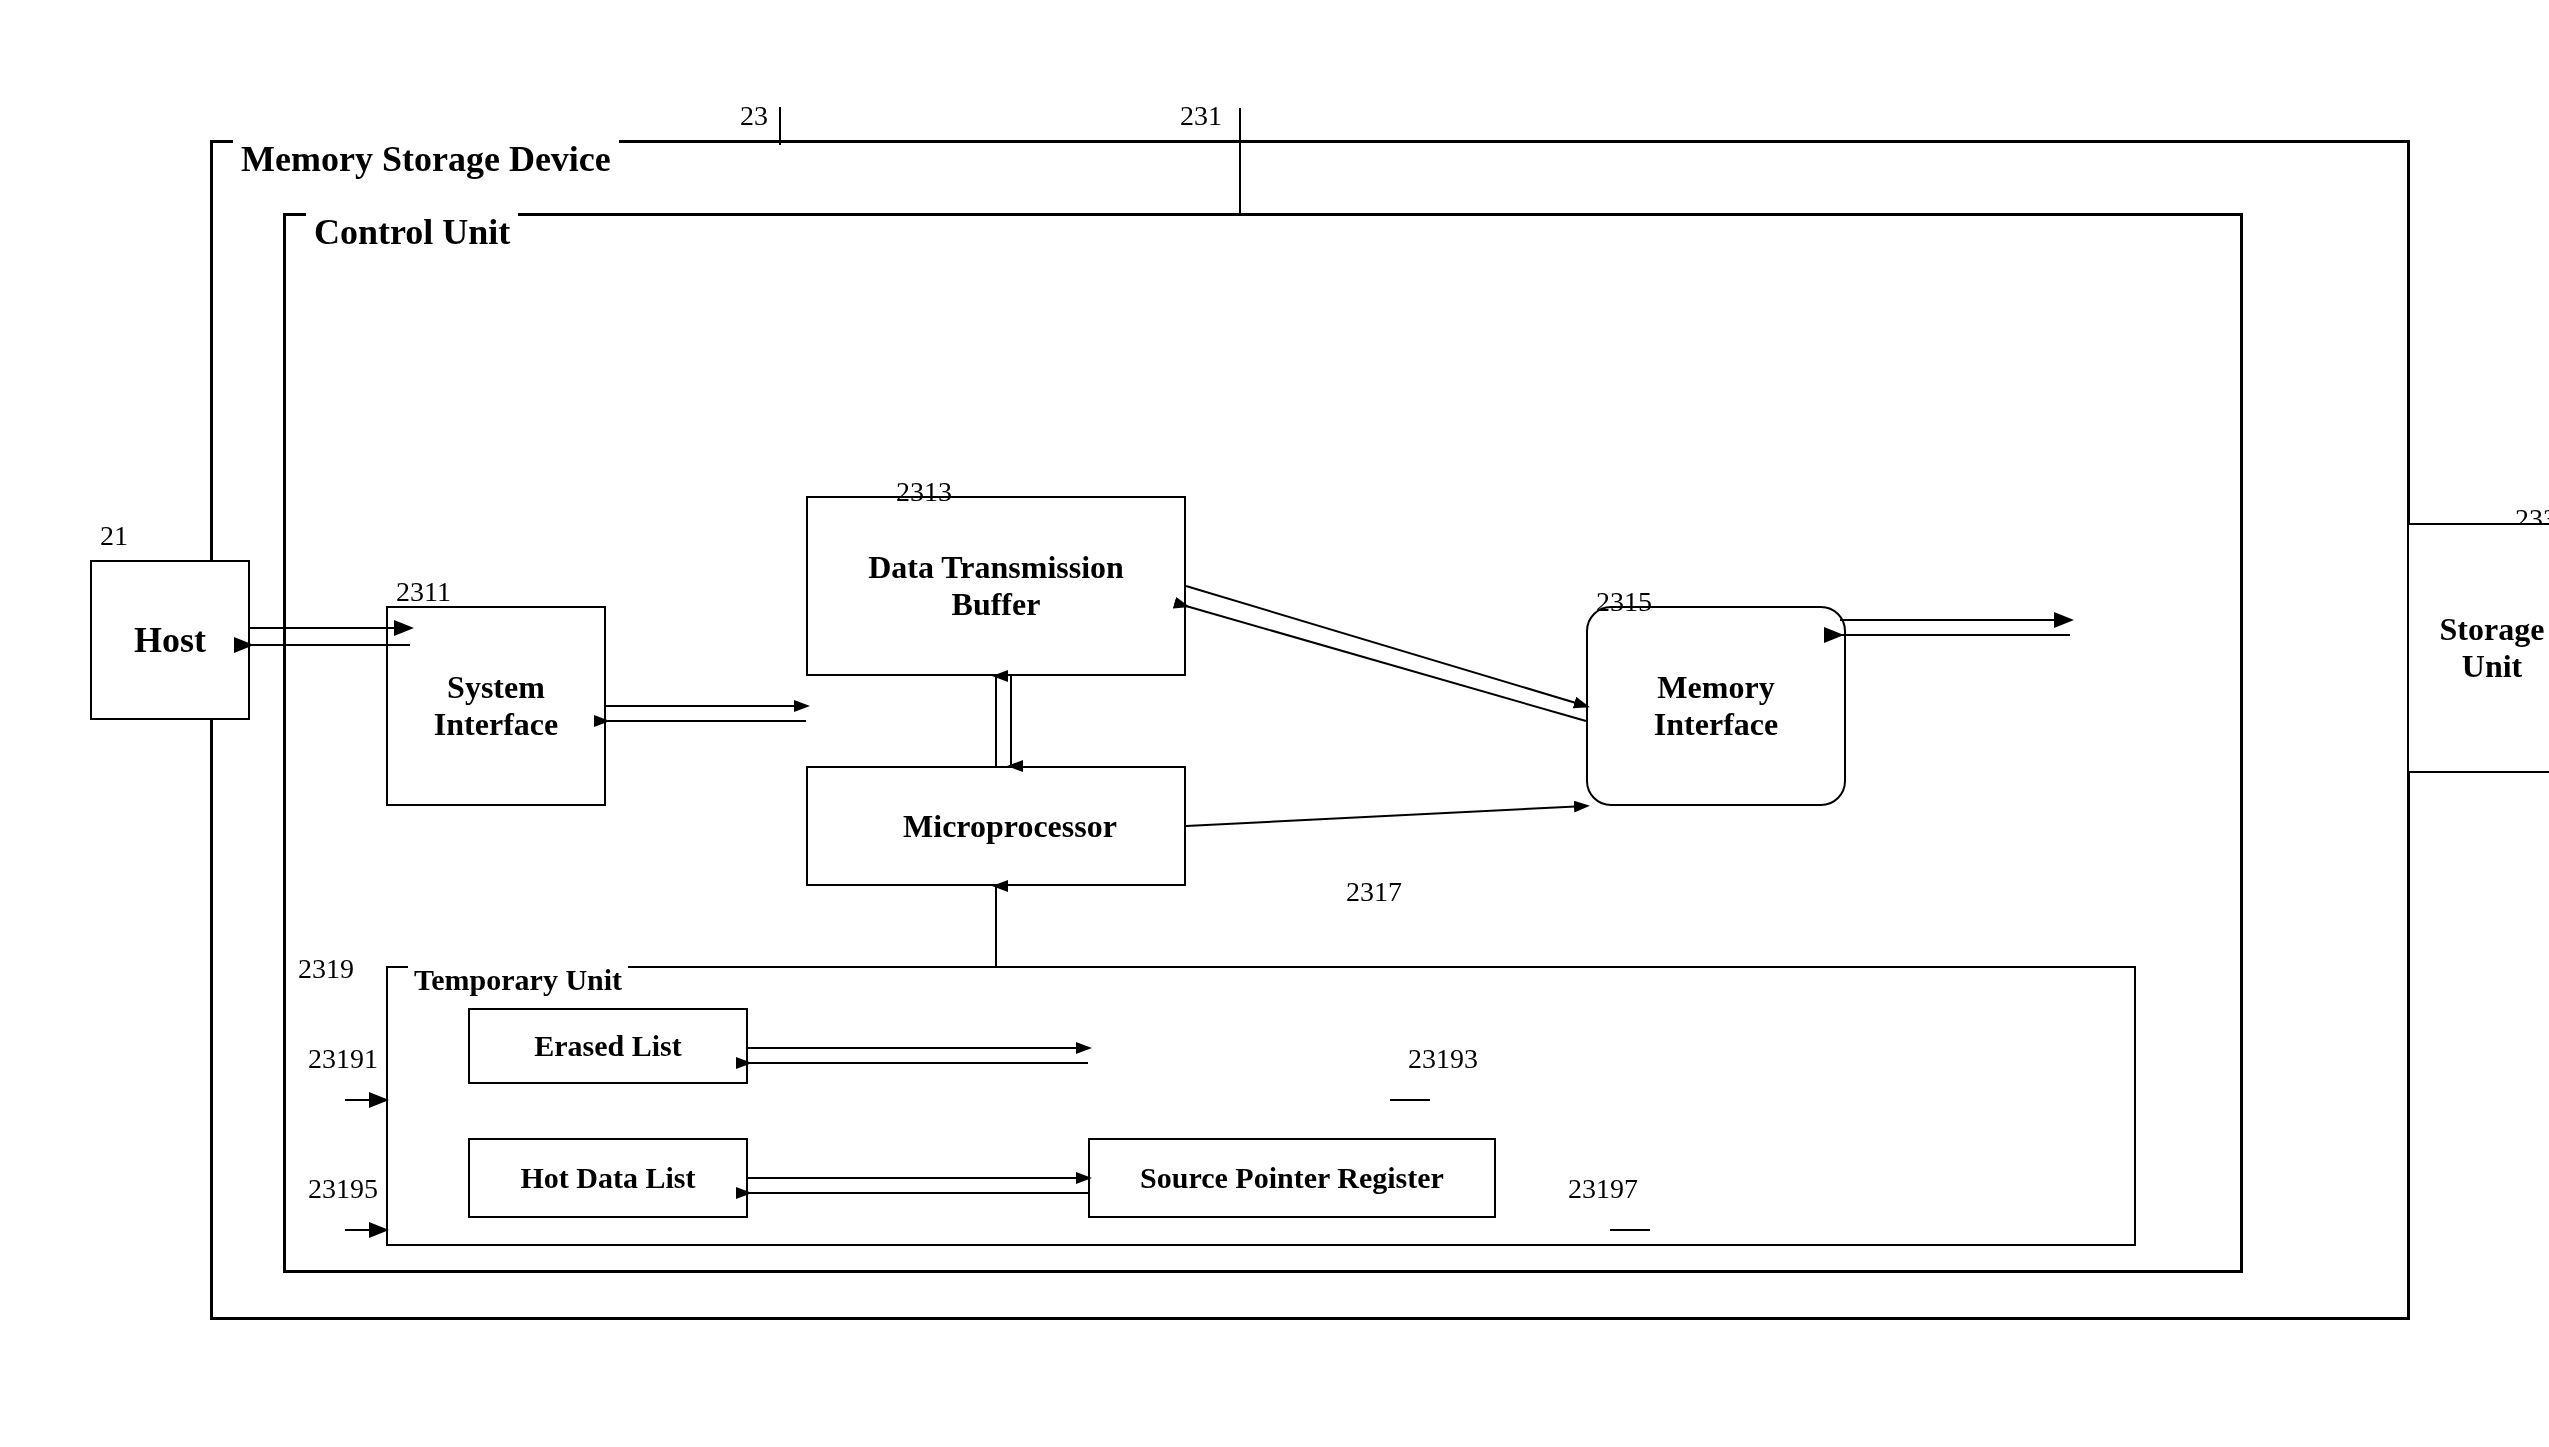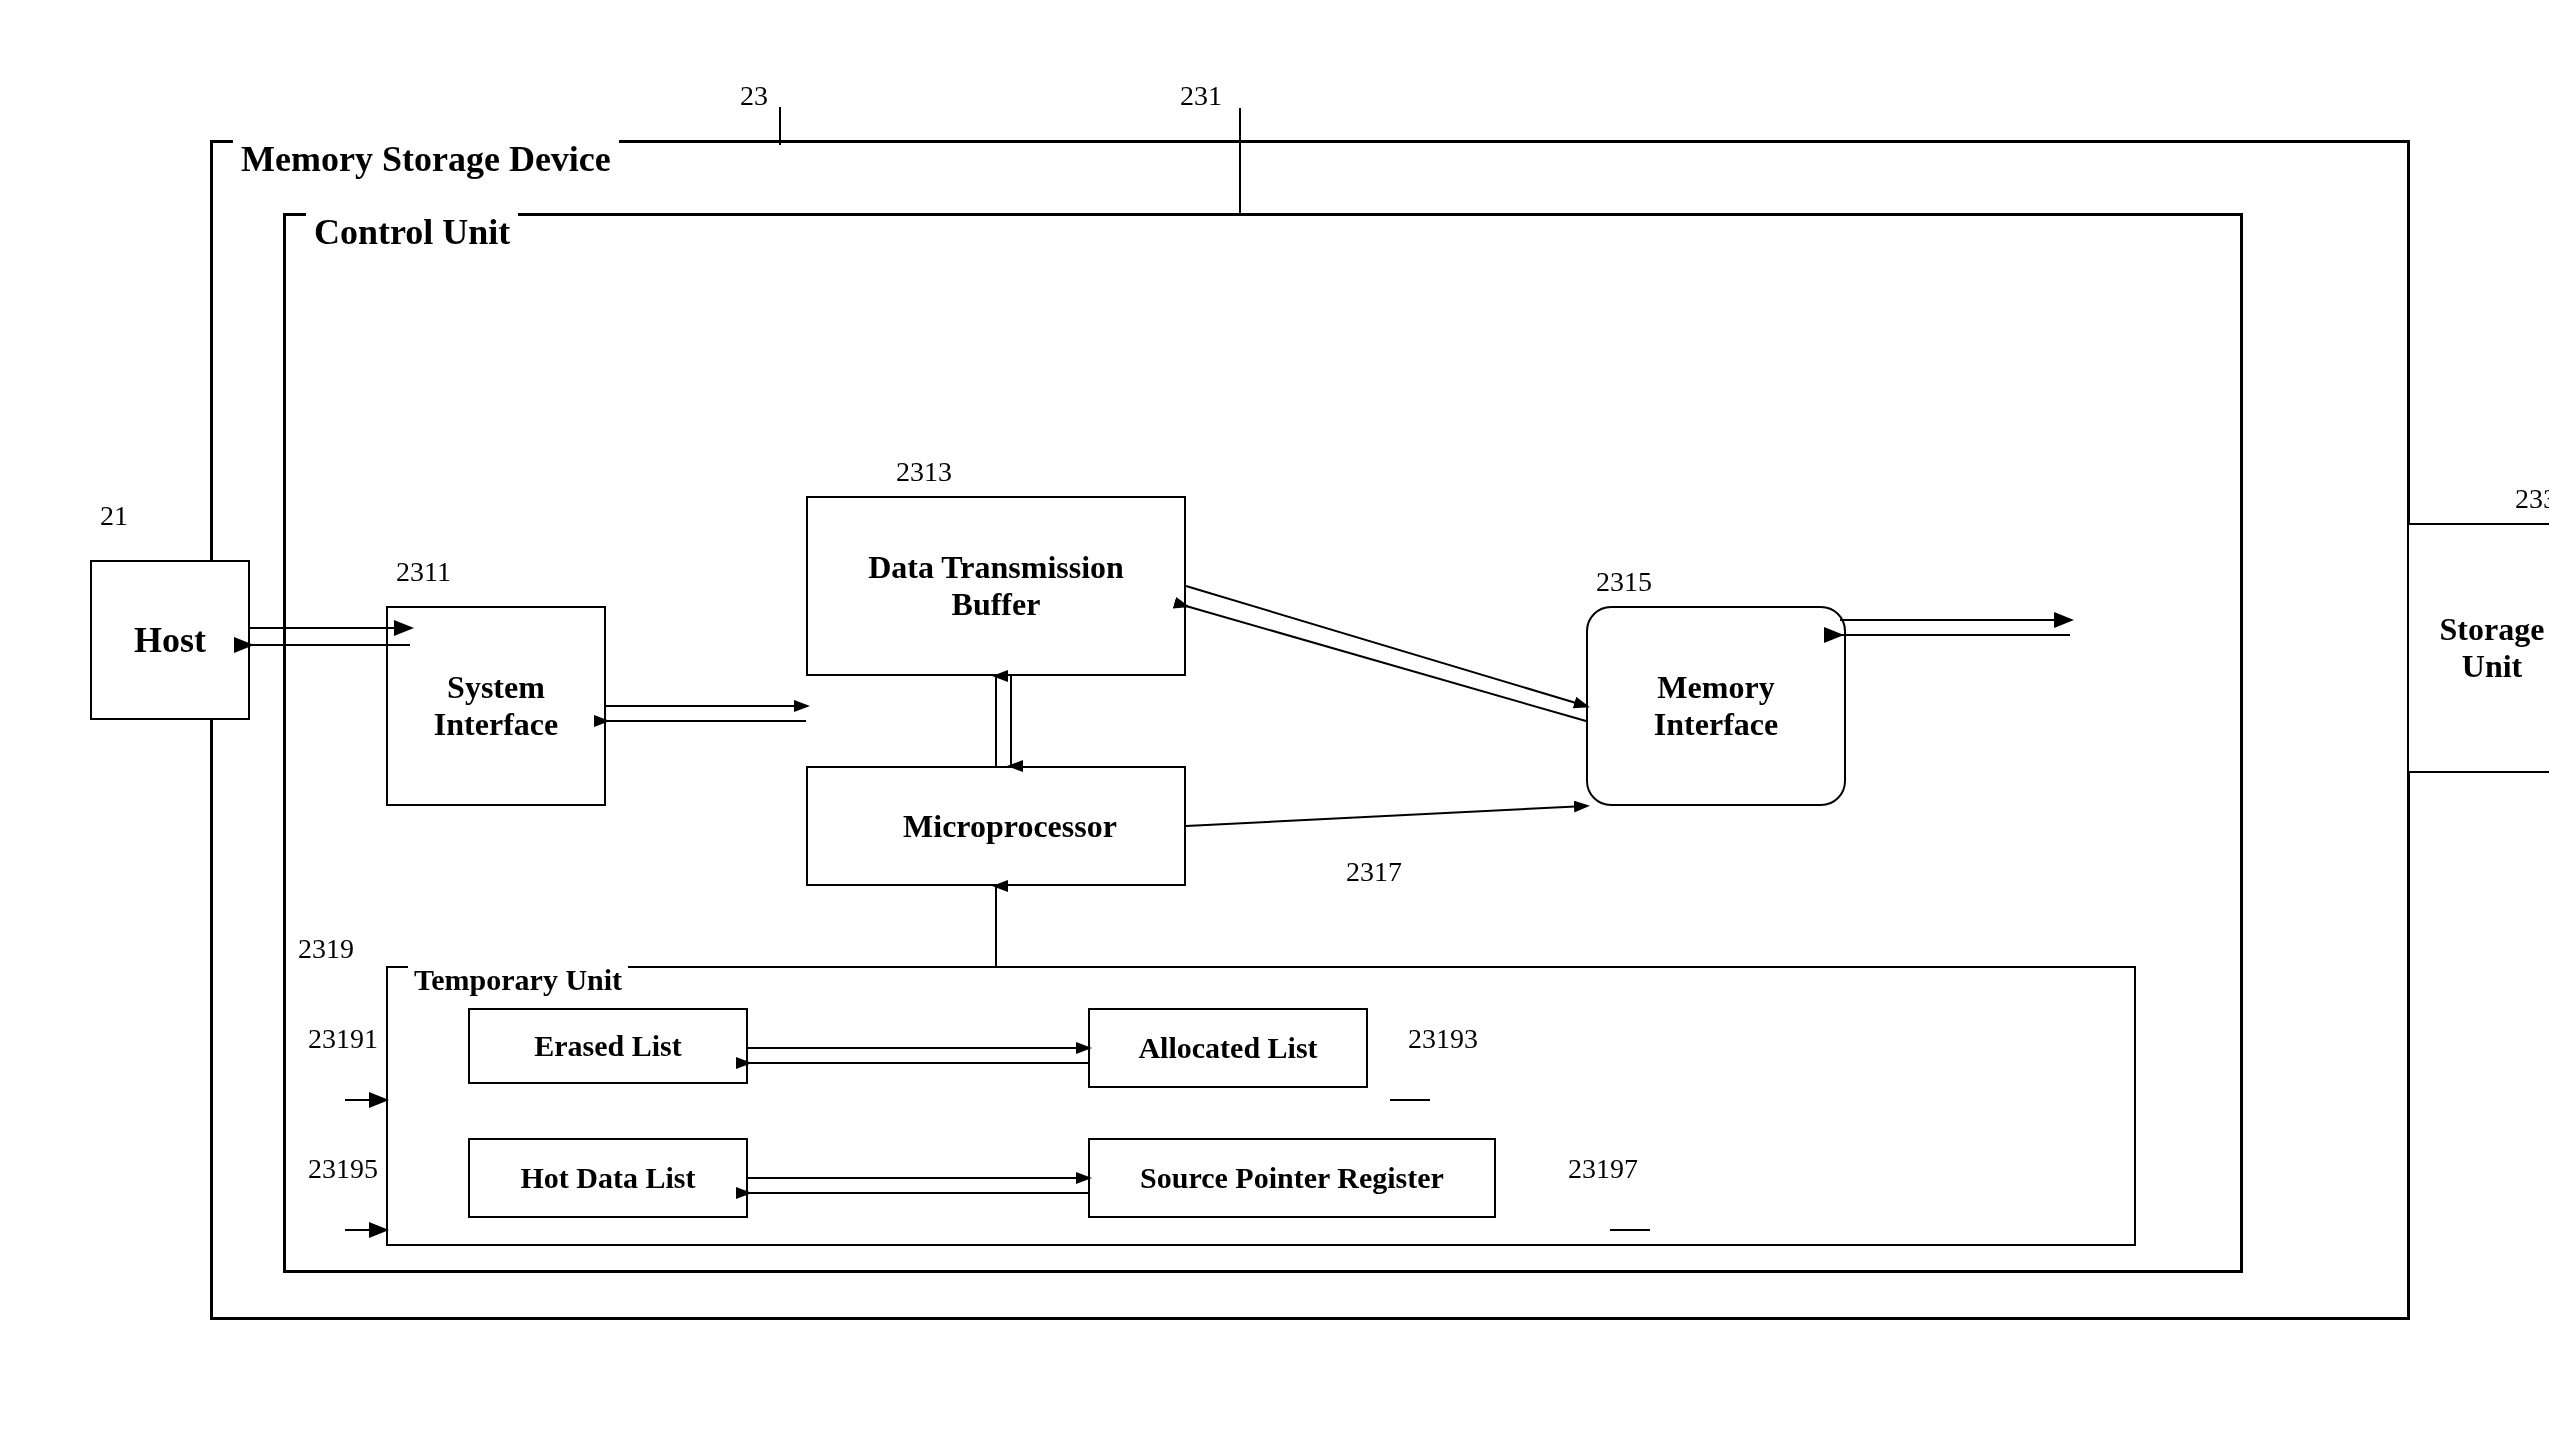--- a/index.html
+++ b/index.html
@@ -202,20 +202,21 @@
       left: 700px;
       width: 408px;
       height: 80px;
     }
 
     
     .ref-label {
       position: absolute;
       font-size: 28px;
       font-weight: normal;
+      margin-top: 20px;
     }
 
     
     .arrows-svg {
       position: absolute;
       top: 0;
       left: 0;
       width: 100%;
       height: 100%;
       pointer-events: none;
@@ -252,23 +253,20 @@
         <span>Microprocessor</span>
       </div>
 
       <div class="temporary-unit">
         <span class="label-tu">Temporary Unit</span>
 
         <div class="list-box erased-list">
           <span>Erased List</span>
         </div>
 
-        <div class="list-box allocated-list">
-          <span>Allocated List</span>
-        </div>
 
         <div class="list-box hot-data-list">
           <span>Hot Data List</span>
         </div>
 
         <div class="list-box source-pointer-register">
           <span>Source Pointer Register</span>
         </div>
 
         <span class="ref-label" style="top: 55px; left: -80px;">23191</span>

